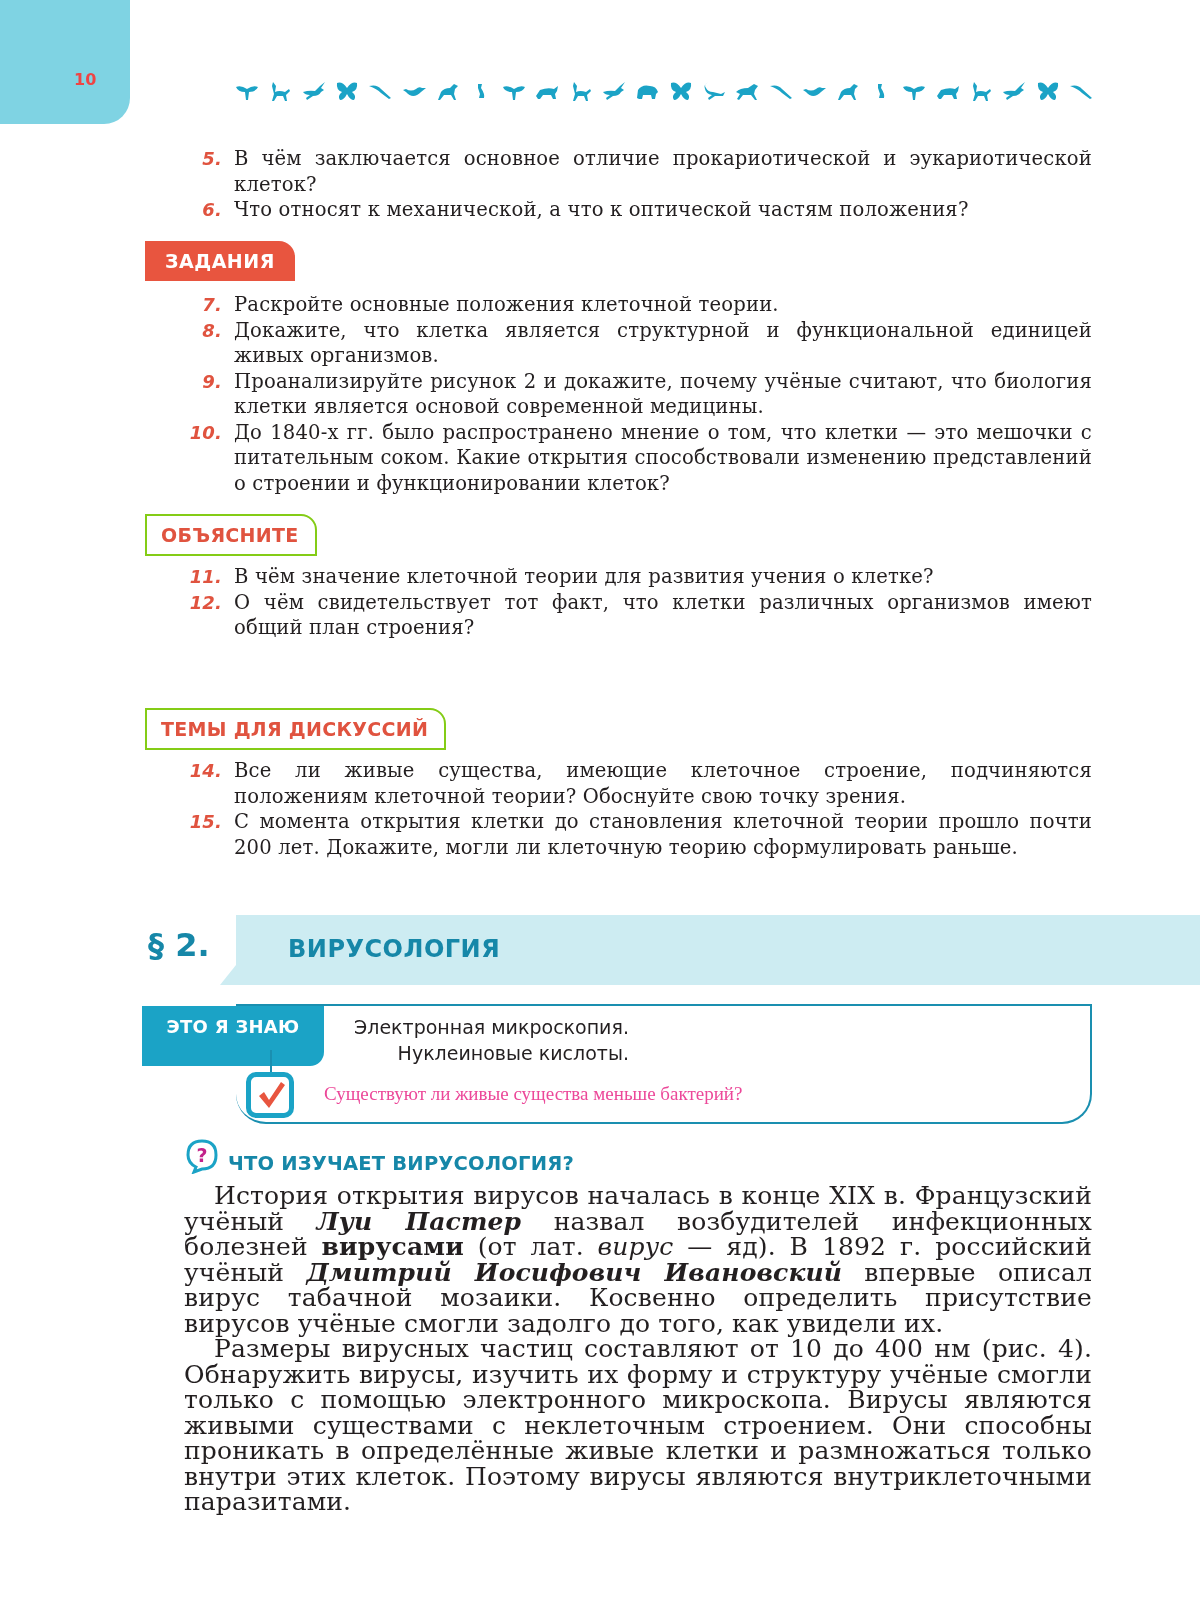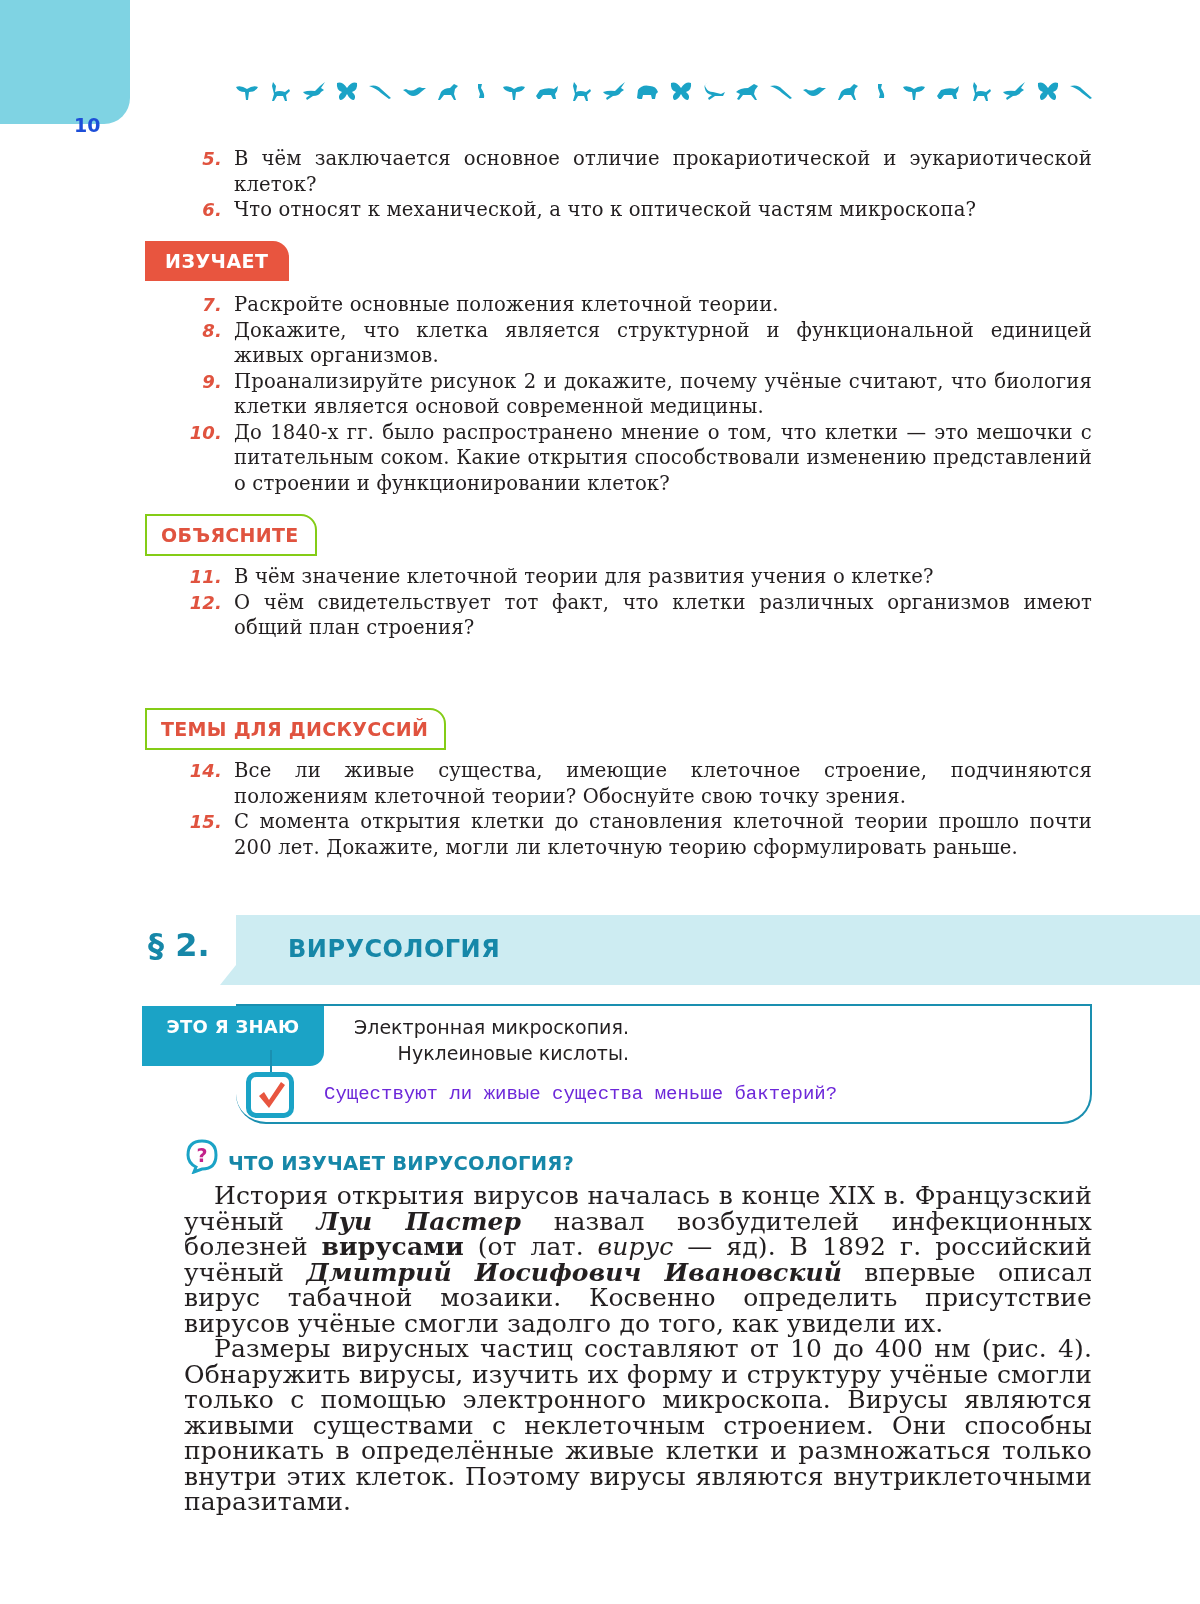--- a/index.html
+++ b/index.html
@@ -1,20 +1,20 @@
 <!DOCTYPE html>
 <html><head>
 <meta charset="utf-8">
 <style>
   * { box-sizing: border-box; margin: 0; padding: 0; }
   html, body { width: 1200px; height: 1604px; background: #ffffff; overflow: hidden; }
   body { position: relative; font-family: "DejaVu Serif", serif; color: #231f20; }
 
   .page-tab { position: absolute; left: 0; top: 0; width: 130px; height: 124px; background: #7fd3e3; border-bottom-right-radius: 26px; }
-  .page-num { position: absolute; left: 74px; top: 70px; font-family: "DejaVu Sans", sans-serif; font-weight: bold; font-size: 19px; color: #1d4ed8; margin-top: 44px; }
+  .page-num { position: absolute; left: 74px; top: 70px; font-family: "DejaVu Sans", sans-serif; font-weight: bold; font-size: 16px; color: #ef4444; }
 
   .animal-strip { position: absolute; left: 234px; top: 76px; height: 30px; width: 860px; display: flex; justify-content: space-between; align-items: center; }
   .animal-strip svg { width: 26px; height: 22px; fill: #1ba3c6; }
 
   .qlist { position: absolute; left: 180px; width: 912px; }
   .qitem { display: flex; font-size: 19.6px; line-height: 25.5px; letter-spacing: 0.15px; }
   .qnum { width: 54px; flex: 0 0 54px; text-align: right; padding-right: 12px; font-family: "DejaVu Sans", sans-serif; font-weight: bold; font-style: italic; color: #e0533f; font-size: 18px; }
   .qtext { flex: 1; text-align: justify; text-align-last: left; }
 
   .label-filled { position: absolute; left: 145px; height: 40px; background: #e8553f; color: #ffffff; font-family: "DejaVu Sans", sans-serif; font-weight: bold; font-size: 19px; padding: 9px 20px 0 20px; border-top-right-radius: 16px; letter-spacing: 0.5px; }
@@ -24,21 +24,21 @@
   .sec-band-slant { position: absolute; left: 220px; top: 965px; width: 0; height: 0; border-left: 16px solid transparent; border-bottom: 20px solid #cdecf2; }
   .sec-num { position: absolute; left: 148px; top: 926px; font-family: "DejaVu Sans", sans-serif; font-weight: bold; font-size: 32px; color: #1687a8; }
   .sec-title { position: absolute; left: 288px; top: 935px; font-family: "DejaVu Sans", sans-serif; font-weight: bold; font-size: 24px; color: #1687a8; letter-spacing: 0.5px; }
 
   .know-box { position: absolute; left: 236px; top: 1004px; width: 856px; height: 120px; border: 2px solid #1a8fb0; border-left: none; border-bottom-right-radius: 30px; border-bottom-left-radius: 30px; }
   .know-label { position: absolute; left: 142px; top: 1006px; width: 182px; height: 60px; background: #1ba3c6; border-bottom-right-radius: 14px; color: #ffffff; font-family: "DejaVu Sans", sans-serif; font-weight: bold; font-size: 18px; text-align: center; line-height: 42px; letter-spacing: 0.3px; }
   .know-connector { position: absolute; left: 270px; top: 1050px; width: 2px; height: 22px; background: #1a8fb0; }
   .check-box { position: absolute; left: 246px; top: 1072px; width: 48px; height: 46px; border: 5px solid #1ba3c6; border-radius: 10px; background: #fff; }
   .check-box svg { position: absolute; left: 4px; top: 2px; }
   .know-items { position: absolute; left: 354px; top: 1014px; font-family: "DejaVu Sans", sans-serif; font-size: 19px; line-height: 26px; color: #231f20; text-align: right; }
-  .know-question { position: absolute; left: 324px; top: 1083px; font-family: Liberation Mono, monospace; font-size: 19px; color: #6d28d9; }
+  .know-question { position: absolute; left: 324px; top: 1083px; font-family: Liberation Serif, serif; font-size: 19px; color: #ec4899; }
 
   .q-icon { position: absolute; left: 184px; top: 1138px; width: 36px; height: 36px; }
   .sub-head { position: absolute; left: 228px; top: 1152px; font-family: "DejaVu Sans", sans-serif; font-weight: bold; font-size: 19.5px; color: #1687a8; letter-spacing: 0.2px; }
 
   .body-text { position: absolute; left: 184px; width: 908px; font-size: 25px; line-height: 25.5px; letter-spacing: 0.15px; }
   .body-text p { text-align: justify; text-indent: 30px; }
   .body-text b, .body-text i { font-size: inherit; }
 </style>
 </head>
 <body>
@@ -127,25 +127,25 @@
     </svg>
 </div>
 
 <div class="qlist" style="top:146px;">
   <div class="qitem">
     <span class="qnum">5.</span>
     <span class="qtext">В чём заключается основное отличие прокариотической и эукариотической клеток?</span>
   </div>
   <div class="qitem">
     <span class="qnum">6.</span>
-    <span class="qtext">Что относят к механической, а что к оптической частям микроскопа?</span>
-  </div>
-</div>
-
-<div class="label-filled" style="top:241px;">ИЗУЧАЕТ</div>
+    <span class="qtext">Что относят к механической, а что к оптической частям положения?</span>
+  </div>
+</div>
+
+<div class="label-filled" style="top:241px;">ЗАДАНИЯ</div>
 <div class="qlist" style="top:292px;">
   <div class="qitem">
     <span class="qnum">7.</span>
     <span class="qtext">Раскройте основные положения клеточной теории.</span>
   </div>
   <div class="qitem">
     <span class="qnum">8.</span>
     <span class="qtext">Докажите, что клетка является структурной и функциональной единицей живых организмов.</span>
   </div>
   <div class="qitem">

